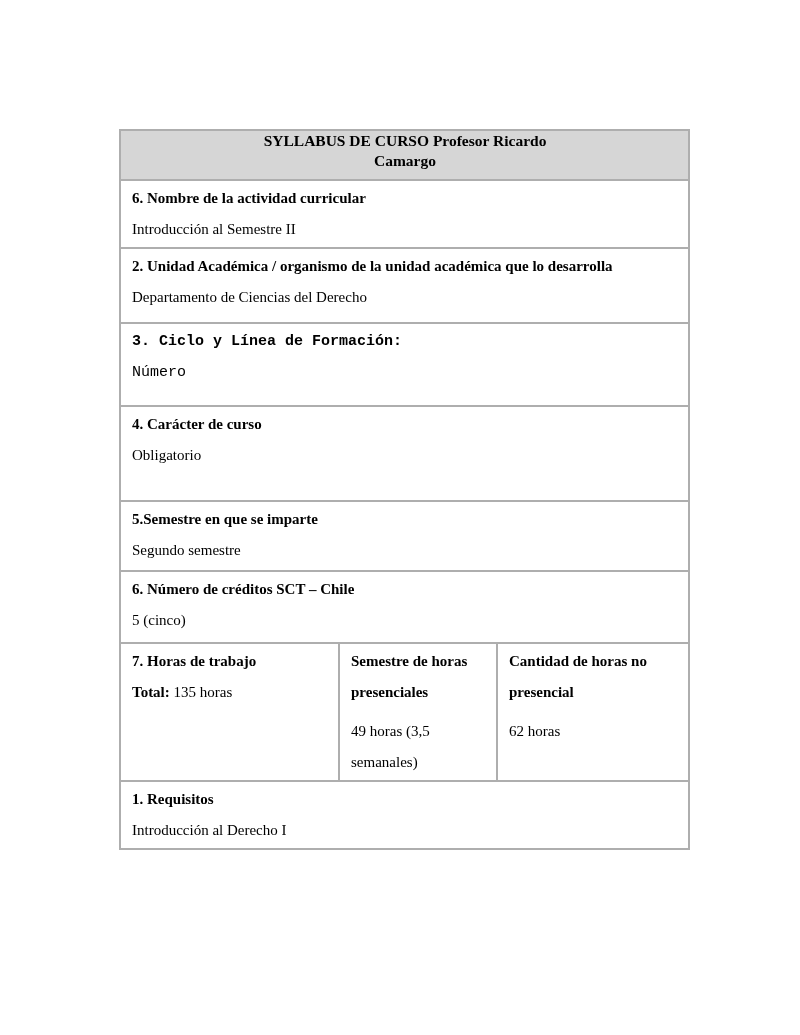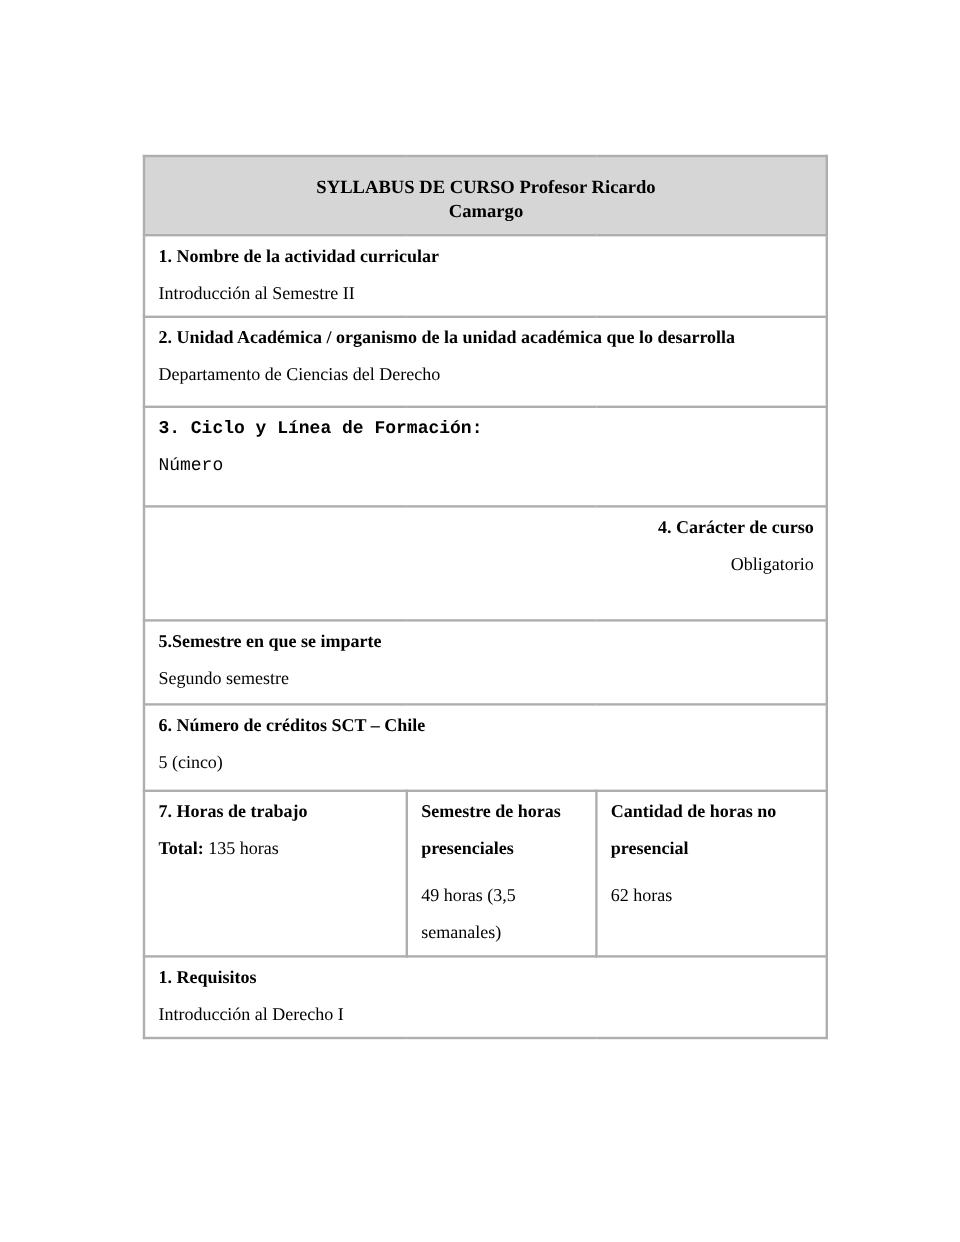--- a/index.html
+++ b/index.html
@@ -31,33 +31,33 @@
     border: 2px solid #aeaeae;
     vertical-align: top;
     padding: 2px 10px 0 11px;
     overflow: hidden;
     font-size: 15px;
   }
   td.header-cell {
     background: #d6d6d6;
     text-align: center;
     font-weight: bold;
-    padding-top: 16px;
+    padding-top: 0;
     font-size: 15.5px;
   }
   .title-line { line-height: 19.5px; }
   .para { line-height: 31px; }
   .h { font-weight: bold; }
   .nw { white-space: nowrap; }
   .vgap { margin-top: 8px; }
   tr.r-header td { height: 48px; }
   tr.r-s1 td { height: 64px; }
   tr.r-s2 td { height: 71px; }
   tr.r-s3 td { height: 79px; font-family: Liberation Mono, monospace; }
-  tr.r-s4 td { height: 91px; text-align: right; }
+  tr.r-s4 td { height: 91px; }
   tr.r-s5 td { height: 66px; }
   tr.r-s6 td { height: 68px; }
   tr.r-hours td { height: 134px; }
   tr.r-s8 td { height: 64px; }
 </style>
 </head>
 <body>
 
 <div class="page">
   <table class="tbl">
@@ -70,21 +70,21 @@
     <tbody>
         <tr class="r-header">
       <td colspan="3" class="header-cell">
         <div class="title-line">SYLLABUS DE CURSO Profesor Ricardo</div>
         <div class="title-line">Camargo</div>
       </td>
     </tr>
 
     <tr class="r-s1">
       <td colspan="3">
-        <div class="para h nw">1. Nombre de la actividad curricular</div>
+        <div class="para h nw">6. Nombre de la actividad curricular</div>
         <div class="para nw">Introducción al Semestre II</div>
       </td>
     </tr>
 
     <tr class="r-s2">
       <td colspan="3">
         <div class="para h nw">2. Unidad Académica / organismo de la unidad académica que lo desarrolla</div>
         <div class="para nw">Departamento de Ciencias del Derecho</div>
       </td>
     </tr>

